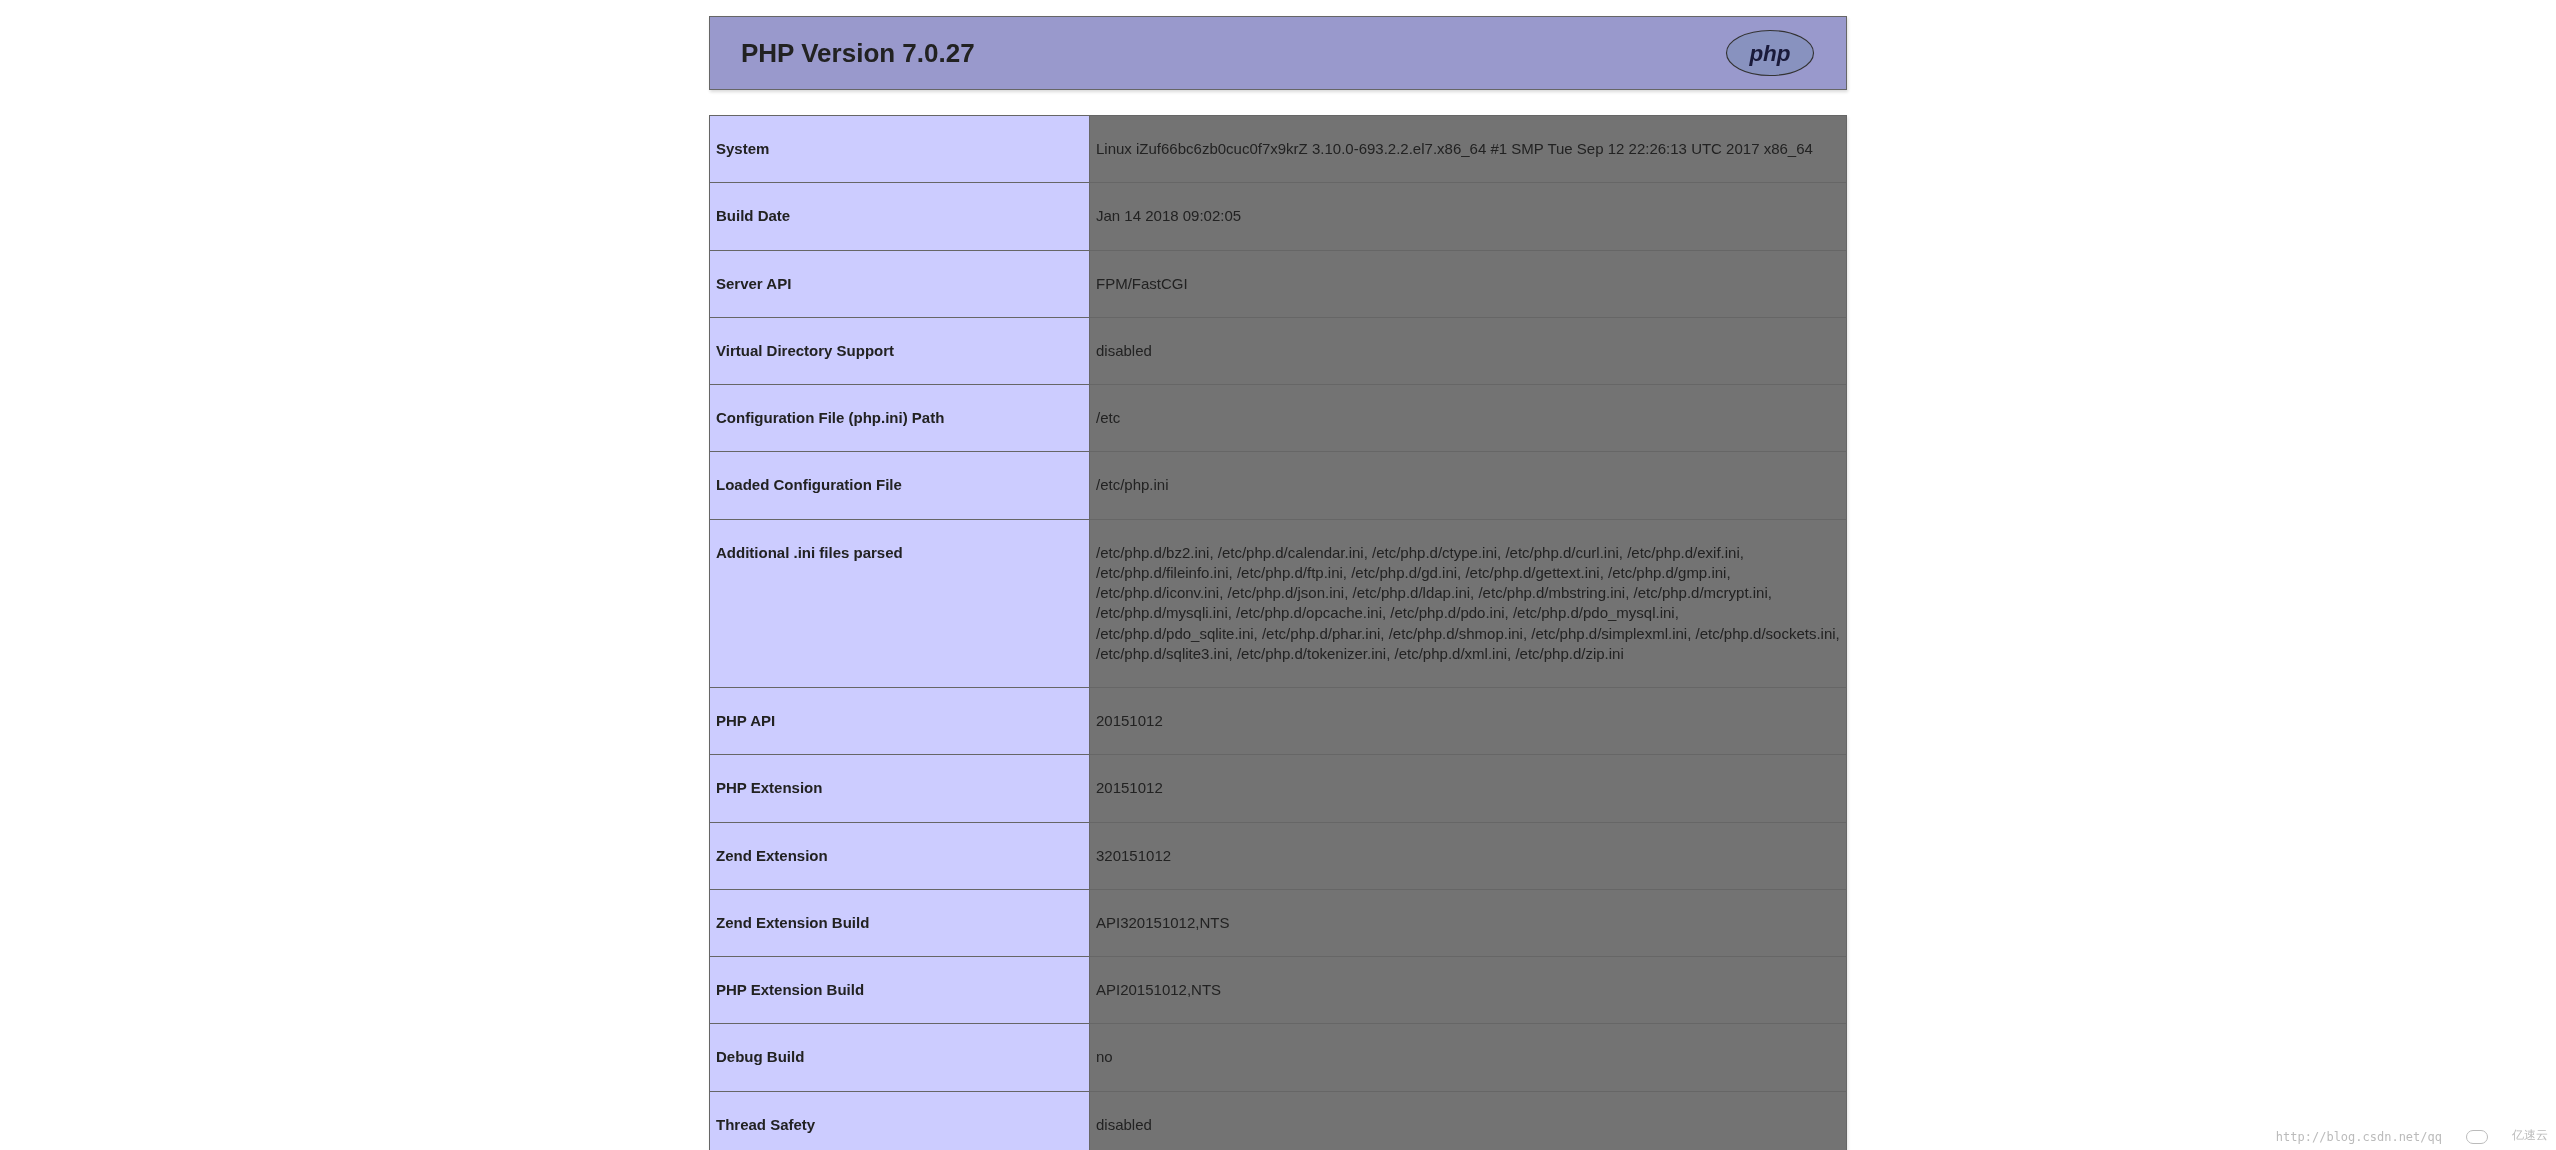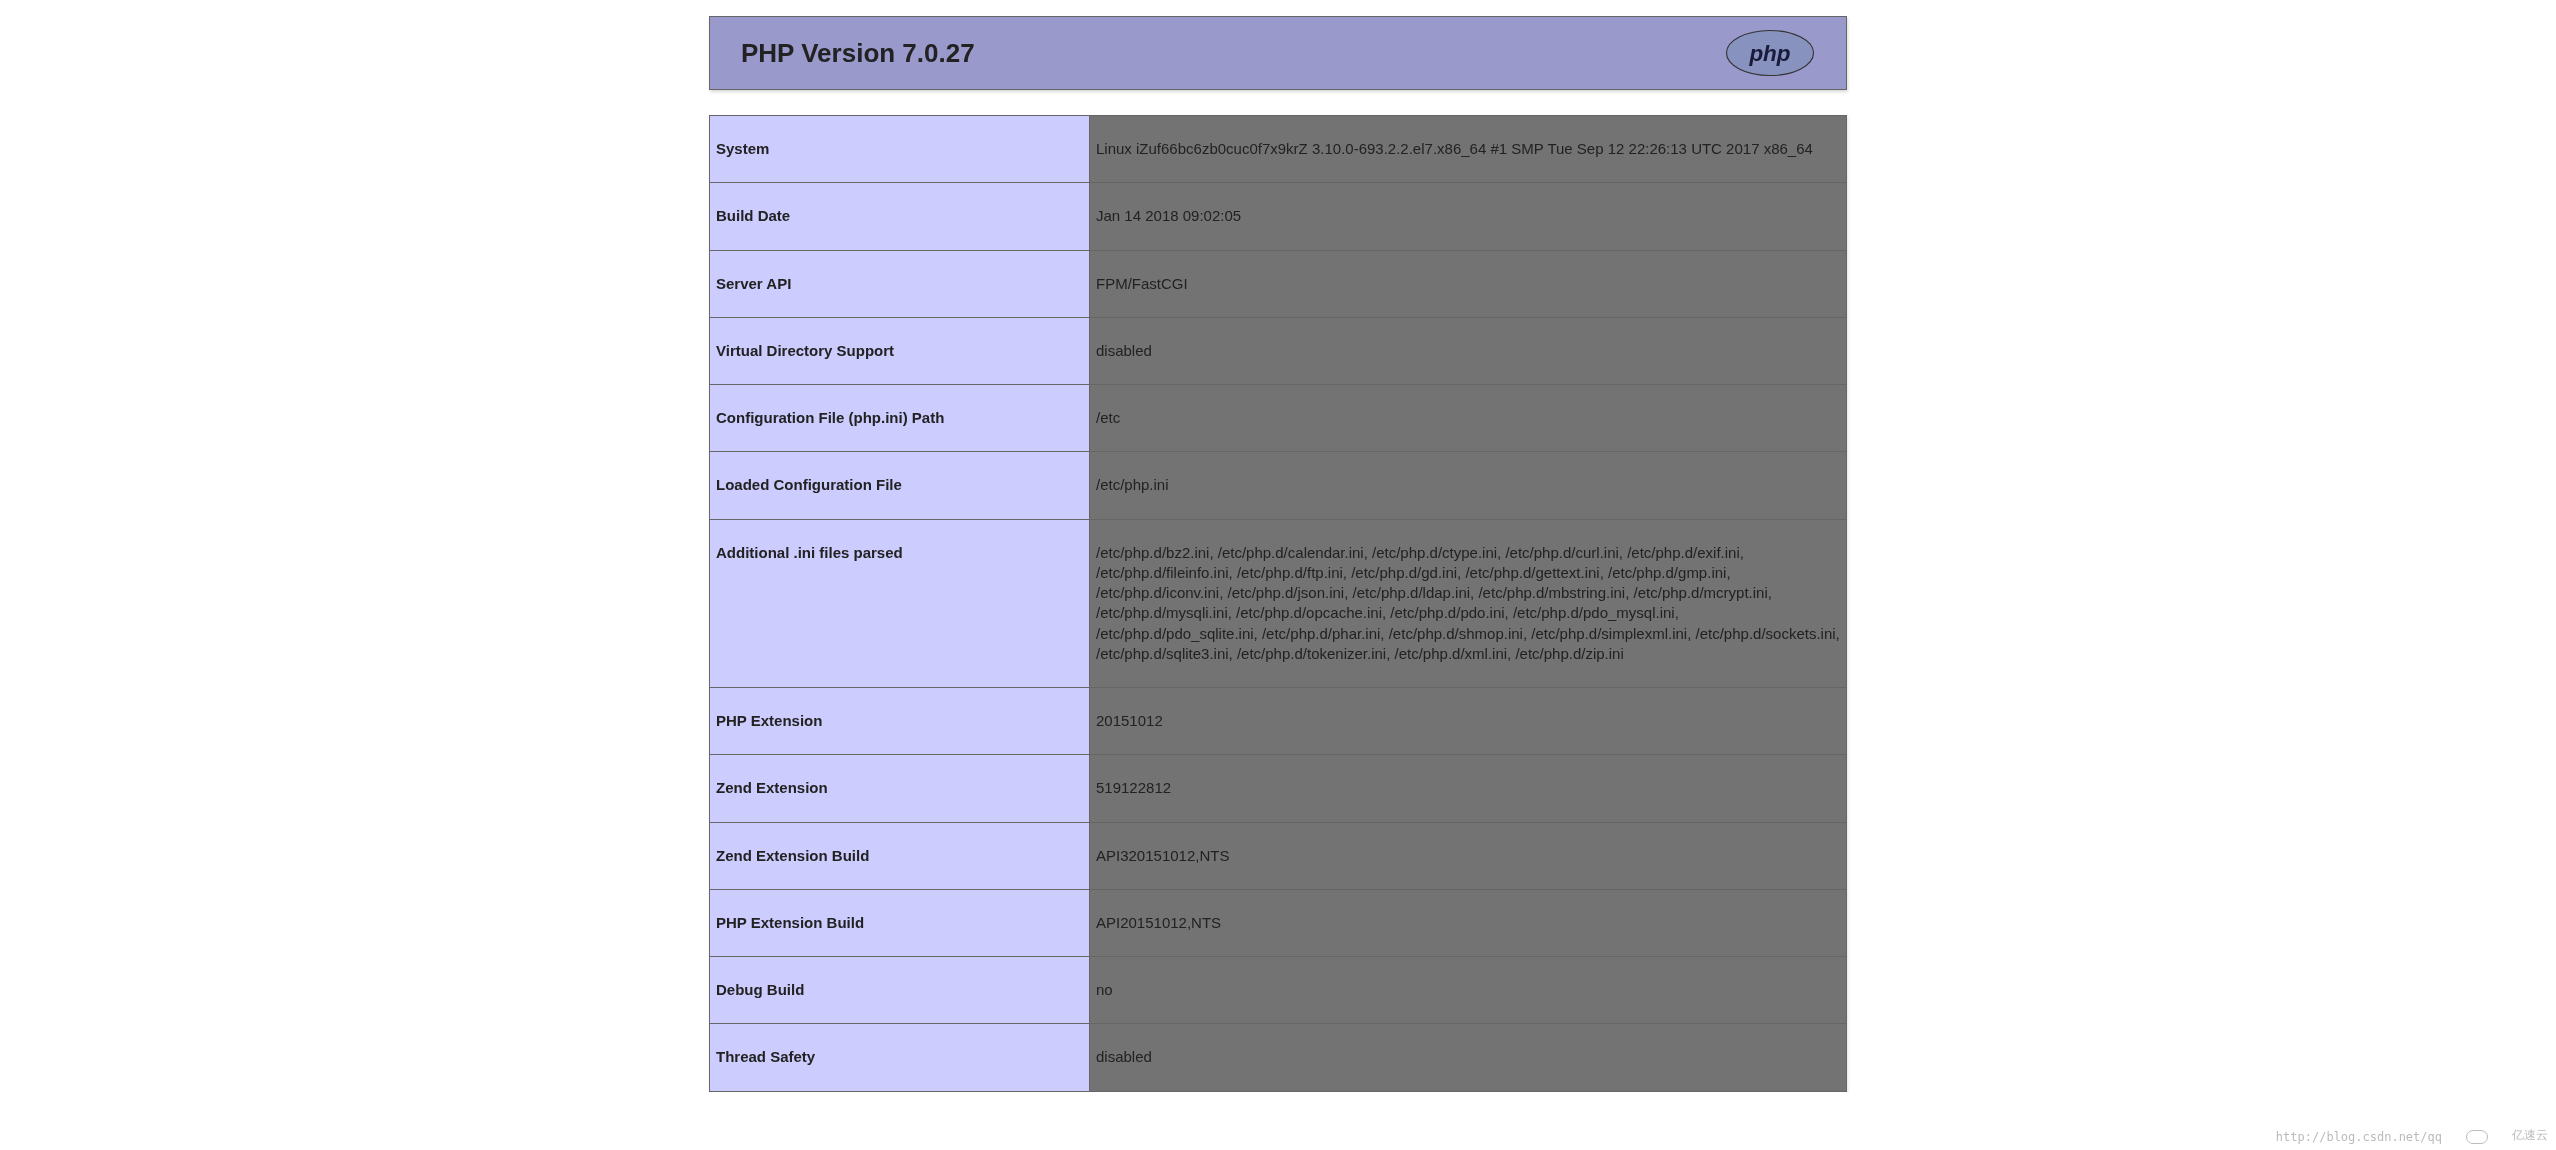--- a/index.html
+++ b/index.html
@@ -116,26 +116,30 @@
         </tr>
         <tr>
           <td class="e">Loaded Configuration File</td>
           <td class="v">/etc/php.ini</td>
         </tr>
         <tr>
           <td class="e">Additional .ini files parsed</td>
           <td class="v">/etc/php.d/bz2.ini, /etc/php.d/calendar.ini, /etc/php.d/ctype.ini, /etc/php.d/curl.ini, /etc/php.d/exif.ini, /etc/php.d/fileinfo.ini, /etc/php.d/ftp.ini, /etc/php.d/gd.ini, /etc/php.d/gettext.ini, /etc/php.d/gmp.ini, /etc/php.d/iconv.ini, /etc/php.d/json.ini, /etc/php.d/ldap.ini, /etc/php.d/mbstring.ini, /etc/php.d/mcrypt.ini, /etc/php.d/mysqli.ini, /etc/php.d/opcache.ini, /etc/php.d/pdo.ini, /etc/php.d/pdo_mysql.ini, /etc/php.d/pdo_sqlite.ini, /etc/php.d/phar.ini, /etc/php.d/shmop.ini, /etc/php.d/simplexml.ini, /etc/php.d/sockets.ini, /etc/php.d/sqlite3.ini, /etc/php.d/tokenizer.ini, /etc/php.d/xml.ini, /etc/php.d/zip.ini</td>
         </tr>
         <tr>
+          <td class="e">PHP API</td>
+          <td class="v">20151012</td>
+        </tr>
+        <tr>
           <td class="e">PHP Extension</td>
           <td class="v">20151012</td>
         </tr>
         <tr>
           <td class="e">Zend Extension</td>
-          <td class="v">519122812</td>
+          <td class="v">320151012</td>
         </tr>
         <tr>
           <td class="e">Zend Extension Build</td>
           <td class="v">API320151012,NTS</td>
         </tr>
         <tr>
           <td class="e">PHP Extension Build</td>
           <td class="v">API20151012,NTS</td>
         </tr>
         <tr>

